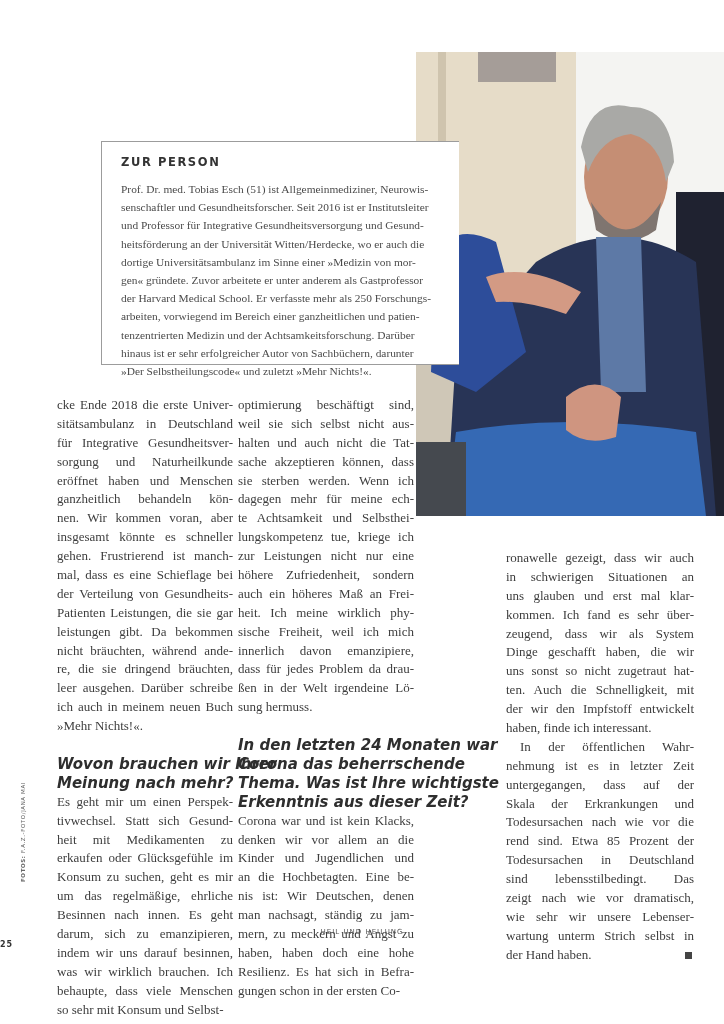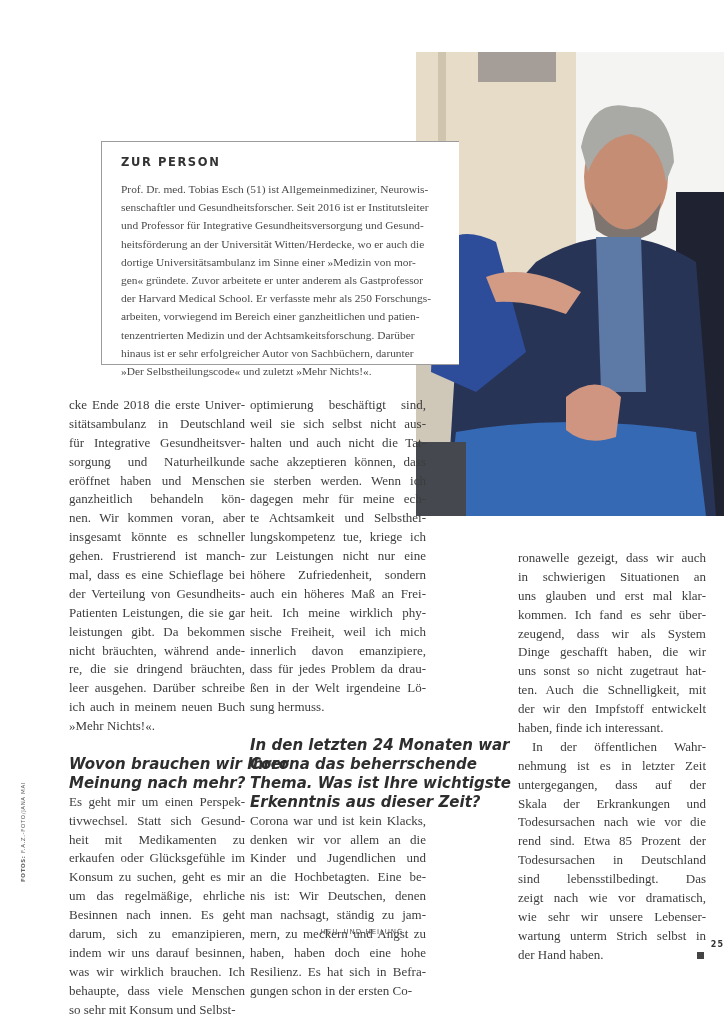--- a/index.html
+++ b/index.html
@@ -24,40 +24,40 @@
     font-family: "DejaVu Sans", sans-serif; font-weight: bold;
     font-size: 11.5px; letter-spacing: 1.6px; color: #333;
   }
   .infobox-text {
     position: absolute; left: 19px; top: 38px; width: 330px;
     font-family: "Liberation Serif", serif; font-size: 11.4px; line-height: 18.2px; color: #4a4a4a;
   }
   .infobox-text .ln { display: block; white-space: nowrap; }
   .col {
     position: absolute; width: 176px;
-    font-family: "Liberation Serif", serif; font-size: 13px; line-height: 18.9px; color: #3d3d3d; margin-left: 12px;
+    font-family: "Liberation Serif", serif; font-size: 13px; line-height: 18.9px; color: #3d3d3d;
   }
   .col .ln { display: block; white-space: nowrap; text-align: justify; text-align-last: justify; height: 18.9px; }
   .col .ln.last { text-align-last: left; }
   .col .ln.indent { padding-left: 14px; }
   .q { display: block; font-family: "DejaVu Sans", sans-serif; font-style: italic; font-weight: bold;
        font-size: 15px; line-height: 18.9px; color: #2e2e2e; white-space: nowrap; }
   .gap { display: block; height: 18.9px; }
   .end-mark { display: inline-block; width: 7px; height: 7px; background: #444; float: right; margin-top: 6px; margin-right: 2px; }
   .credit {
     position: absolute; left: 20px; top: 882px; transform-origin: left top; transform: rotate(-90deg);
     font-family: "DejaVu Sans", sans-serif; font-size: 5.5px; letter-spacing: 0.6px; color: #666; white-space: nowrap;
   }
   .credit b { font-weight: bold; }
   .footer-section {
     position: absolute; left: 0; width: 724px; top: 928px; text-align: center;
     font-family: "DejaVu Sans", sans-serif; font-size: 7px; letter-spacing: 1px; color: #555;
   }
   .footer-page {
-    position: absolute; left: 0; width: 724px; top: 940px; text-align: right;
+    position: absolute; left: 0; width: 724px; top: 940px; text-align: left;
     font-family: "DejaVu Sans", sans-serif; font-weight: bold; font-size: 8px; letter-spacing: 1px; color: #333;
   }
 </style>
 </head>
 <body>
 
 <div class="photo">
   <svg viewBox="0 0 308 464" preserveAspectRatio="none">
     <rect x="0" y="0" width="308" height="464" fill="#f4f4f2"></rect>
     <rect x="0" y="0" width="160" height="464" fill="#e6dcc8"></rect>

